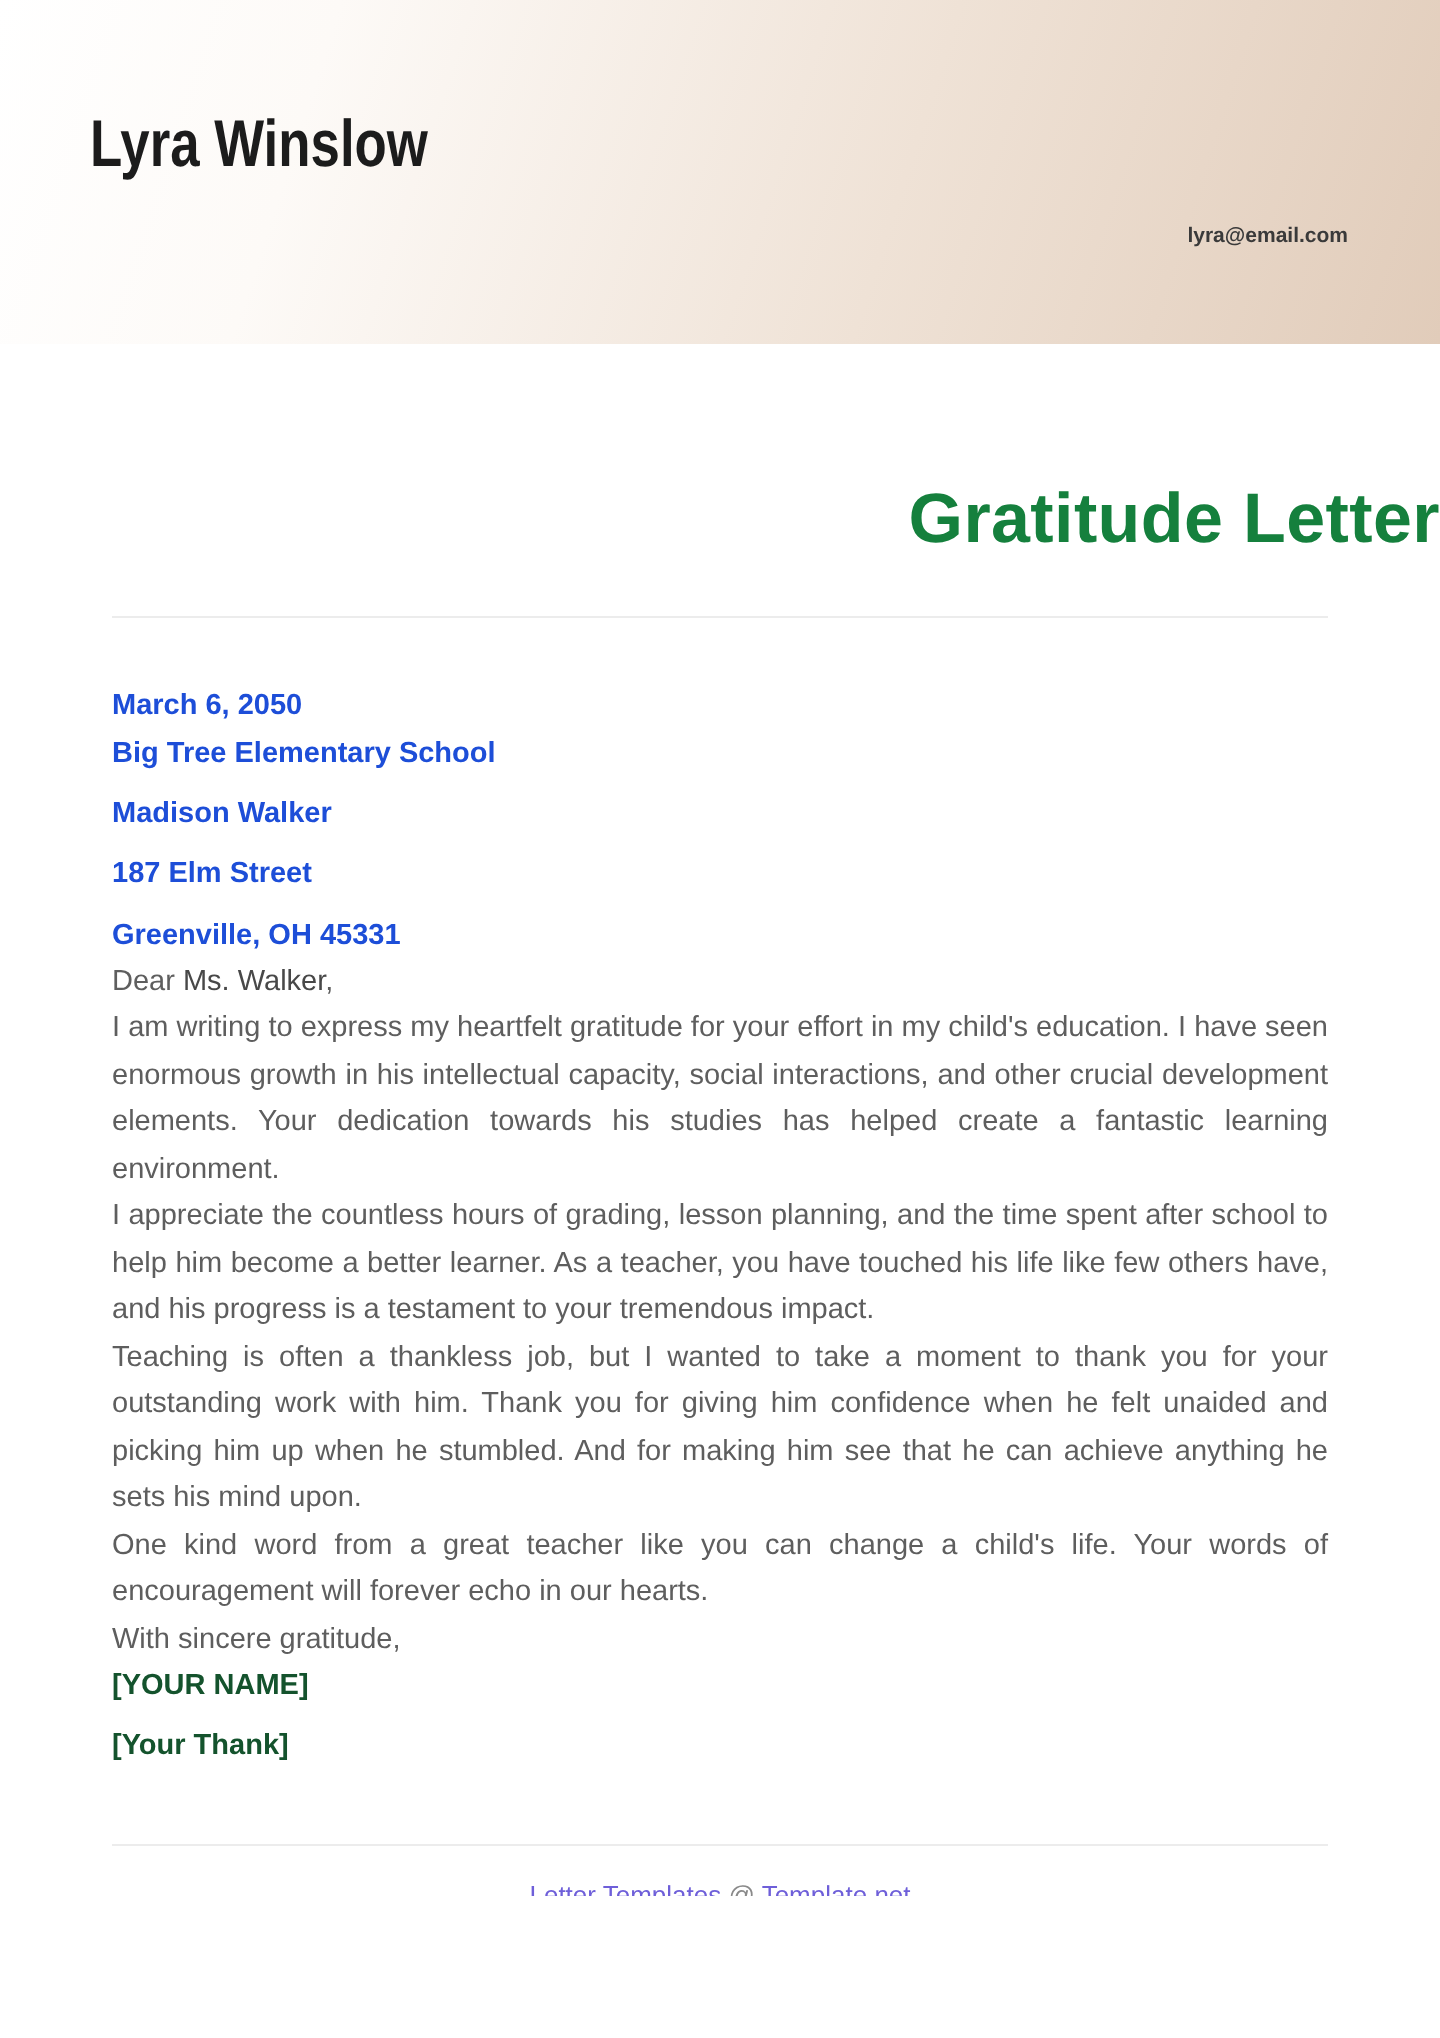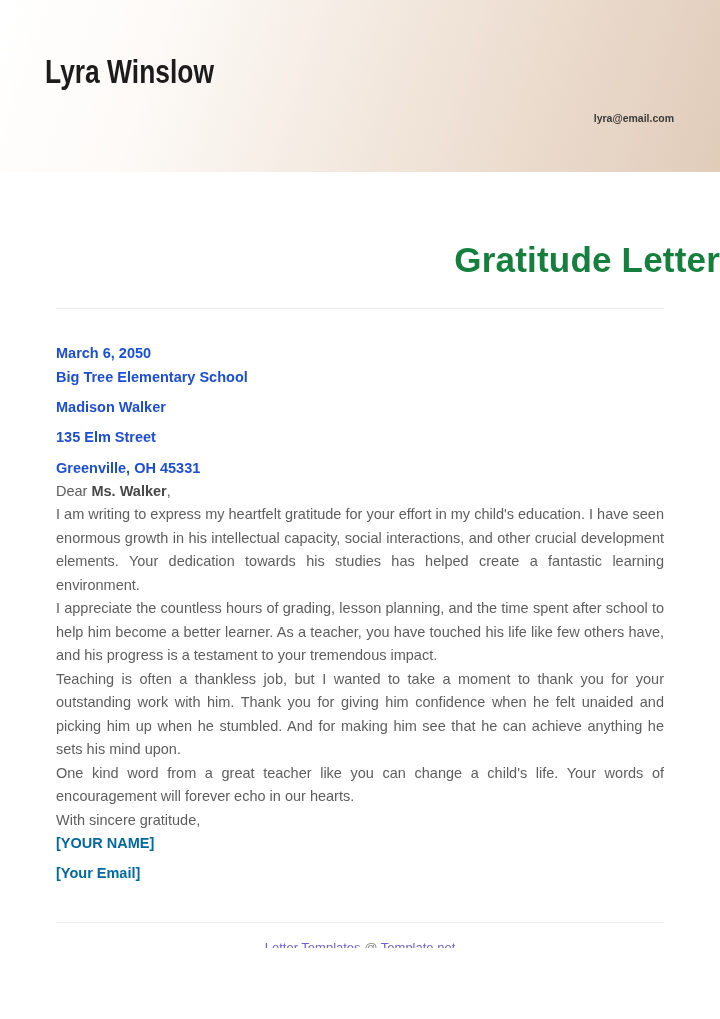--- a/index.html
+++ b/index.html
@@ -71,22 +71,22 @@
   }
   .content p { line-height: 23.5px; }
   .addr {
     font-weight: 700;
     color: #1d4ed8;
     line-height: 24px !important;
   }
   .addr-gap { margin-bottom: 6px !important; }
   .addr-gap-lg { margin-bottom: 7px !important; }
   .body-par { text-align: justify; }
-  .bold-inline { font-weight: 700; color: #484848; }
-  .sig { font-weight: 700; color: #0369a1; }
+  .bold-inline { font-weight: 400; color: #484848; }
+  .sig { font-weight: 700; color: #14532d; }
   .sig-email { margin-top: 6.5px !important; }
 
   
   .footer {
     margin-top: 17px;
     text-align: center;
     font-size: 13px;
     color: #8a8a8a;
   }
   .footer a {
@@ -107,33 +107,33 @@
   </header>
 
   <h1 class="doc-title">Gratitude Letter</h1>
 
   <hr class="rule rule-top">
 
   <main class="content">
     <p class="addr">March 6, 2050</p>
     <p class="addr addr-gap">Big Tree Elementary School</p>
     <p class="addr addr-gap">Madison Walker</p>
-    <p class="addr addr-gap-lg">135 Elm Street</p>
+    <p class="addr addr-gap-lg">187 Elm Street</p>
     <p class="addr">Greenville, OH 45331</p>
 
     <p><span>Dear </span><span class="bold-inline">Ms. Walker</span><span>,</span></p>
 
     <p class="body-par">I am writing to express my heartfelt gratitude for your effort in my child's education. I have seen enormous growth in his intellectual capacity, social interactions, and other crucial development elements. Your dedication towards his studies has helped create a fantastic learning environment.</p>
     <p class="body-par">I appreciate the countless hours of grading, lesson planning, and the time spent after school to help him become a better learner. As a teacher, you have touched his life like few others have, and his progress is a testament to your tremendous impact.</p>
     <p class="body-par">Teaching is often a thankless job, but I wanted to take a moment to thank you for your outstanding work with him. Thank you for giving him confidence when he felt unaided and picking him up when he stumbled. And for making him see that he can achieve anything he sets his mind upon.</p>
     <p class="body-par">One kind word from a great teacher like you can change a child's life. Your words of encouragement will forever echo in our hearts.</p>
 
     <p>With sincere gratitude,</p>
     <p class="sig">[YOUR NAME]</p>
-    <p class="sig sig-email">[Your Email]</p>
+    <p class="sig sig-email">[Your Thank]</p>
   </main>
 
   <hr class="rule rule-bottom">
 
   <footer class="footer">
     <a>Letter Templates</a>
     <span class="at-sign">@</span>
     <a>Template.net</a>
   </footer>
 

